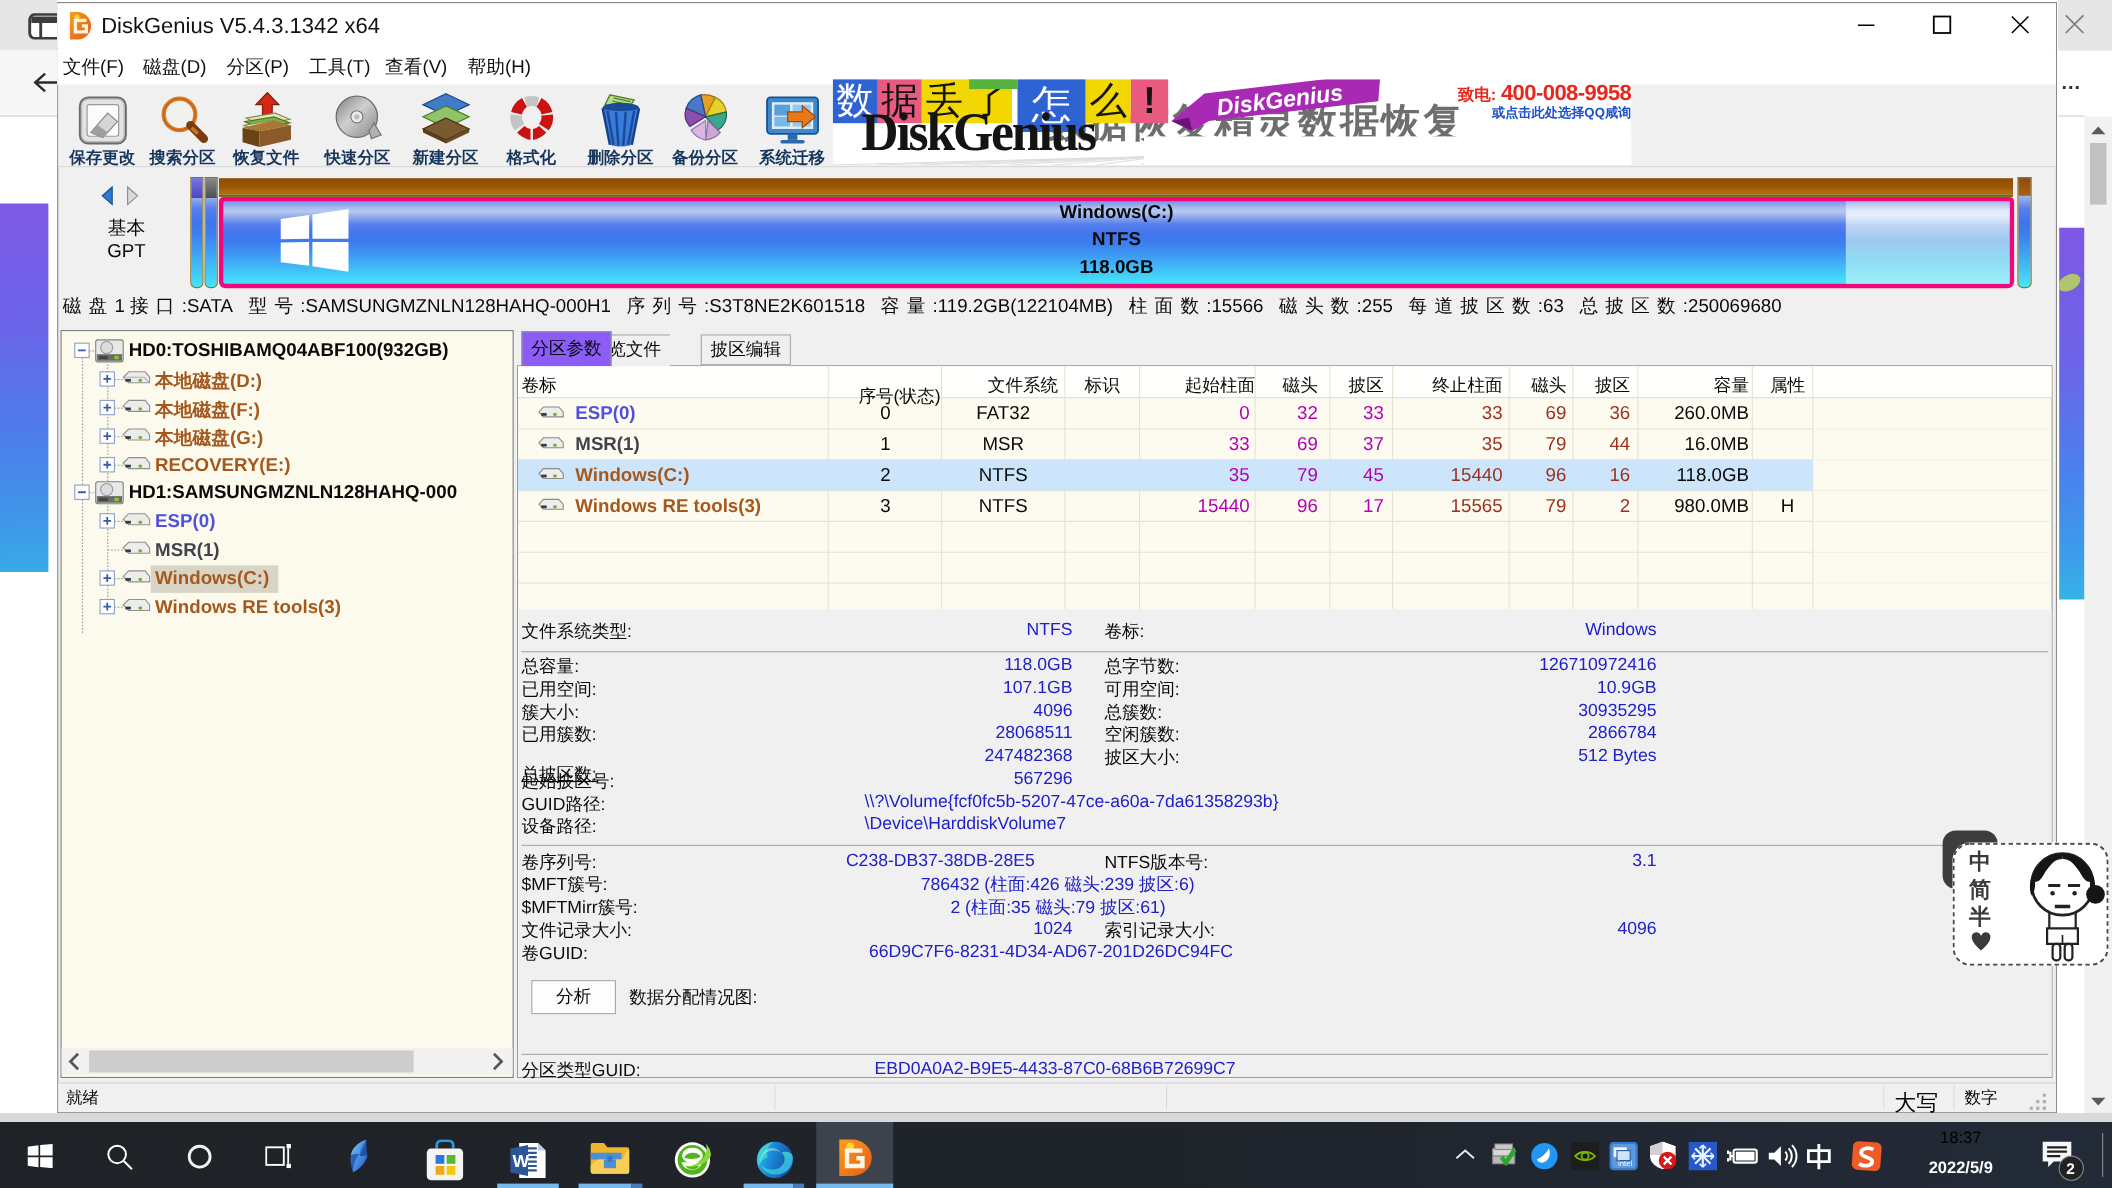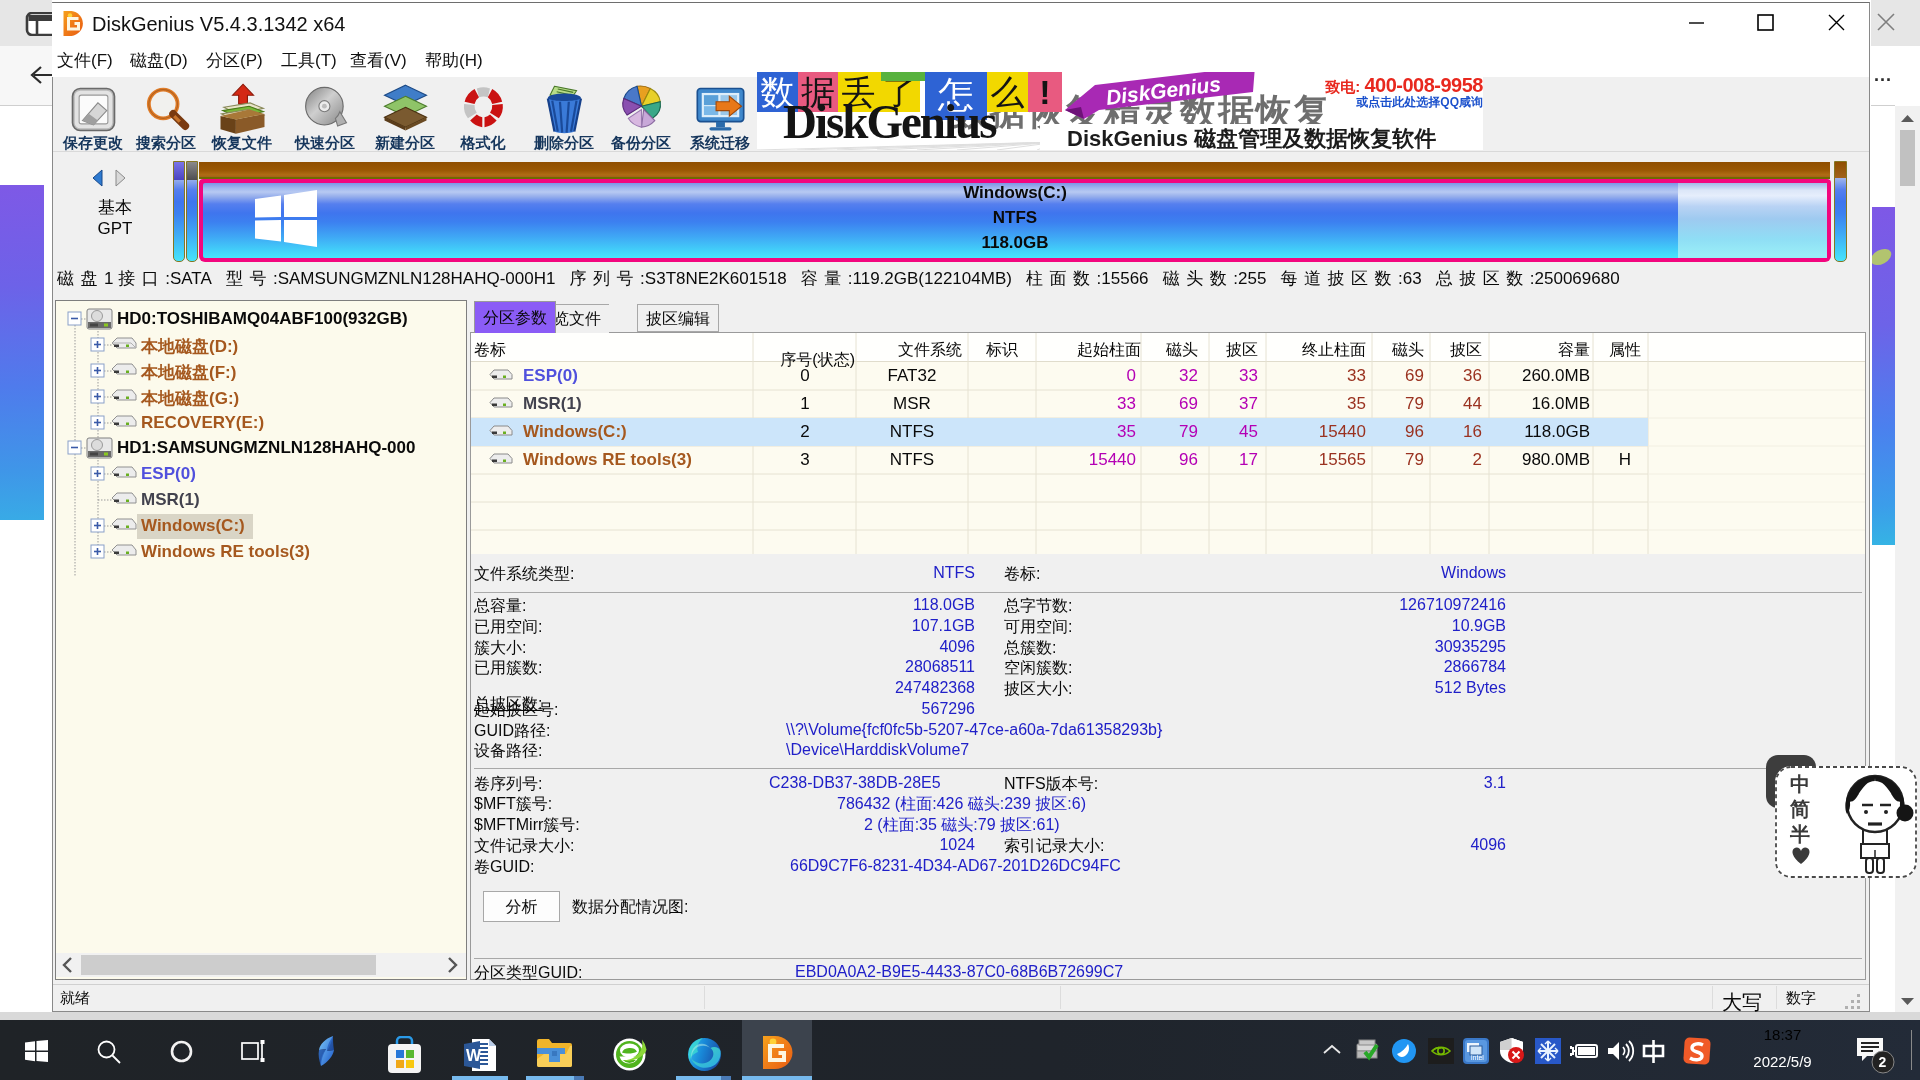--- a/index.html
+++ b/index.html
@@ -226,21 +226,20 @@
   <div class="ab" style="left:230px;top:0px;width:41px;height:40px;background:#f2d800;color:#141414;font-size:34px;line-height:40px;text-align:center;">么</div>
   <div class="ab" style="left:271px;top:0px;width:34px;height:40px;background:#e85a80;color:#141414;font-size:34px;font-weight:bold;line-height:40px;text-align:center;">!</div>
   <div class="ab" style="left:26px;top:22px;font-family:'Liberation Serif',serif;font-size:47px;font-weight:bold;color:#141414;letter-spacing:-2px;transform:scaleY(1.05);">DiskGenius</div>
   <svg class="ab" style="left:300px;top:0px" width="200" height="54">
         <polygon points="8,38 38,13 198,-6 196,20 42,38 27,47" fill="#a829b4"></polygon>
         <polygon points="8,38 27,47 24,35" fill="#6d1278"></polygon>
         <text x="50" y="33" font-size="21" font-style="italic" font-weight="bold" fill="#fff" transform="rotate(-7 50 33)">DiskGenius</text>
       </svg>
   <div class="ab" style="left:552px;top:2px;width:174px;text-align:right;font-size:15px;font-weight:bold;color:#e8281e;">致电:&nbsp;<span style="font-size:20px;letter-spacing:-.5px;">400-008-9958</span></div>
   <div class="ab" style="left:552px;top:22px;width:174px;text-align:right;font-size:12px;font-weight:bold;color:#1a50cc;">或点击此处选择QQ咸询</div>
-  <div class="ab" style="left:310px;top:52px;width:416px;font-size:22px;color:#1c1c1c;font-weight:bold;">DiskGenius 磁盘管理及数据恢复软件</div>
  </div>
 
  <svg class="ab" style="left:90px;top:168px" width="42" height="20">
       <path d="M12,2 L3,10 L12,18 z" fill="#2e7ad0" stroke="#16488a"></path>
       <path d="M26,2 L35,10 L26,18 z" fill="#d9d9d9" stroke="#8a8a8a"></path>
     </svg>
  <div class="ab" style="left:70px;top:196px;width:90px;text-align:center;font-size:17px;color:#0a0a0a;">基本<br>GPT</div>
  <div class="ab pgrad" style="left:173px;top:161px;width:12px;height:101px;border:1px solid #857722;border-radius:0 0 5px 5px;"></div>
  <div class="ab" style="left:174px;top:162px;width:10px;height:18px;background:linear-gradient(180deg,#7a74e8,#4a44c0);"></div>
  <div class="ab pgrad" style="left:186px;top:161px;width:12px;height:101px;border:1px solid #857722;border-radius:0 0 5px 5px;"></div>
@@ -759,21 +758,21 @@
       <g stroke="#fff" stroke-width="2.6" fill="none">
         <line x1="12.5" y1="1" x2="12.5" y2="24"></line>
         <path d="M3,7 h19 v10 h-19 z"></path>
       </g>
     </svg>
  <svg class="ab" style="left:1682px;top:1037px" width="30" height="29" viewBox="0 0 30 29">
       <rect x="2" y="1" width="26" height="26" rx="5" fill="#f05a28" transform="rotate(4 15 14)"></rect>
       <path d="M21,8 c-5,-2.5 -11,-1 -11,3 c0,5 10,3 10,8 c0,4 -7,5 -12,2" stroke="#fff" stroke-width="3.4" fill="none"></path>
     </svg>
  <div class="ab" style="left:1740px;top:1026px;width:85px;text-align:center;font-size:15px;color:#000000;">18:37</div>
- <div class="ab" style="left:1740px;top:1053px;width:85px;text-align:center;font-size:15px;color:#fff;">2022/5/9</div>
+ <div class="ab" style="left:1740px;top:1053px;width:85px;text-align:center;font-size:15px;color:#fff;font-weight:bold;">2022/5/9</div>
  <svg class="ab" style="left:1855px;top:1036px" width="40" height="40" viewBox="0 0 40 40">
       <path d="M2,2 h26 v18 h-16 l-5,5 v-5 h-5 z" fill="#f8f8f8"></path>
       <path d="M6,7 h18 M6,11 h18 M6,15 h12" stroke="#222" stroke-width="2"></path>
       <circle cx="28" cy="26" r="11" fill="#222" stroke="#888" stroke-width="1"></circle>
       <text x="23.5" y="31" font-size="14" font-weight="bold" fill="#fff">2</text>
     </svg>
  <div class="ab" style="left:1911px;top:1030px;width:1px;height:40px;background:#8a8a8a;"></div>
 </div>
 
 </body></html>

